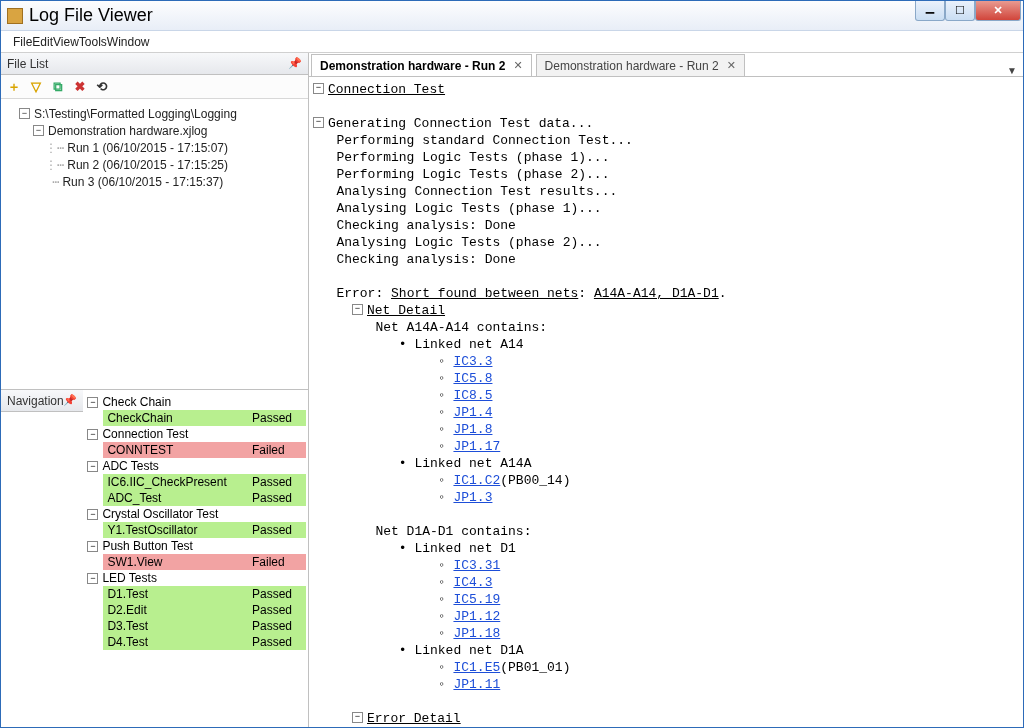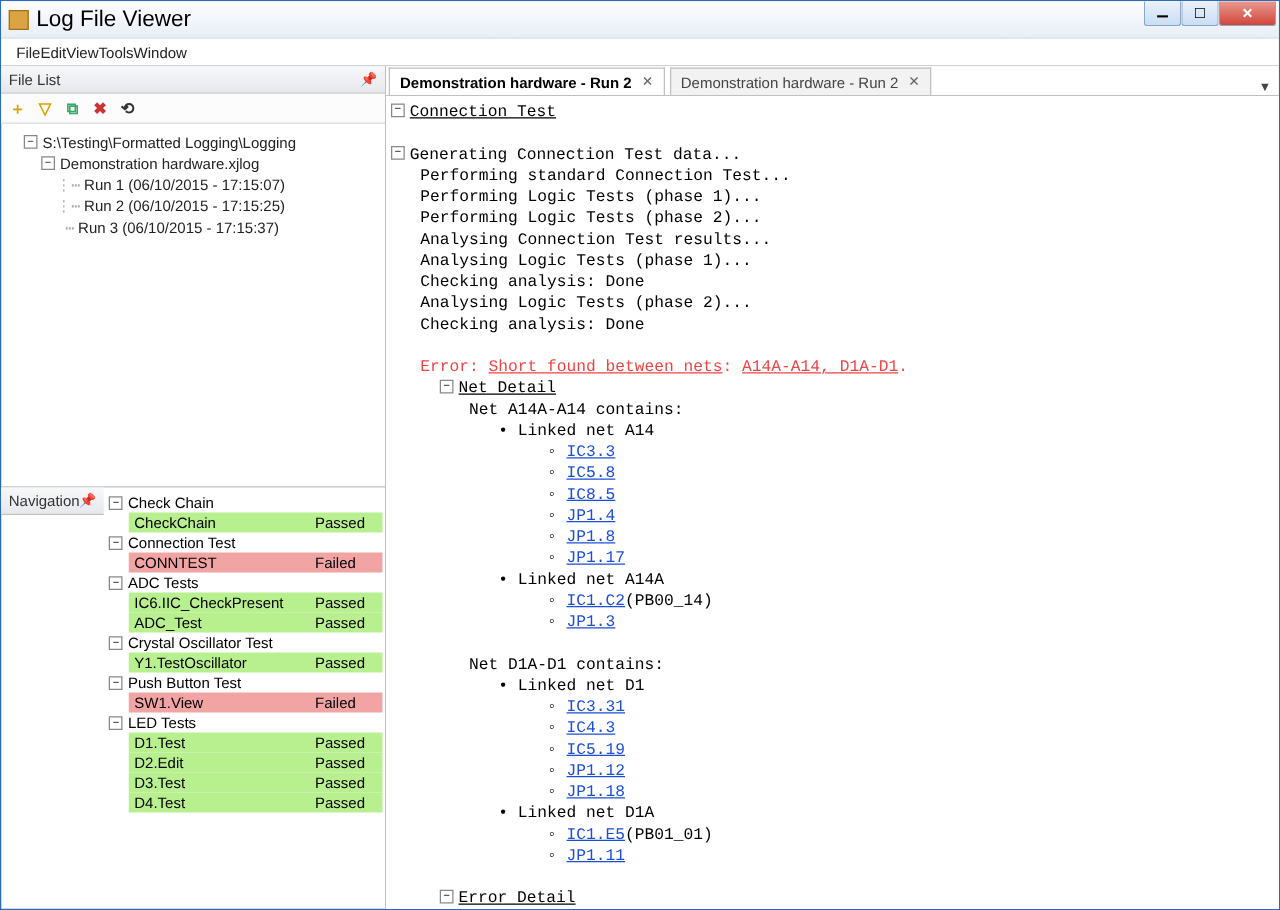--- a/index.html
+++ b/index.html
@@ -65,21 +65,21 @@
 .tab { height: 22px; padding: 0 8px; display: flex; align-items: center; gap: 8px; border: 1px solid #c0c0c0; border-bottom: none; font-size: 12px; color: #444; background: #f2f2f2; position: relative; top: 0; }
 .tab.active { background: #fff; font-weight: bold; color: #000; }
 .tab .close-x { font-size: 11px; color: #666; font-weight: normal; }
 .tab-dropdown { margin-left:auto; margin-right:6px; font-size:10px; color:#444;}
 
 
 .log-wrap { flex: 1; overflow: auto; background: #fff; position:relative;}
 .log { font-family: "Courier New", monospace; font-size: 13px; line-height: 17px; padding: 4px 4px 4px 4px; white-space: pre; color: #000; }
 .log .fold { display:inline-block; width:11px; height:11px; border:1px solid #888; font-size:9px; line-height:9px; text-align:center; background:#fff; vertical-align:middle; margin-right:4px; position:relative; top:-1px;}
 .log u { }
-.log .err { color: #ef4444; text-align: right; }
+.log .err { color: #000000; text-align: right; }
 .log .link { color: #1d4ed8; text-decoration: underline; cursor: pointer; }
 .log .h { text-decoration: underline; }
 </style>
 </head>
 <body>
 
 <div class="window">
 
   <div class="titlebar">
     <div class="app-icon"></div>

